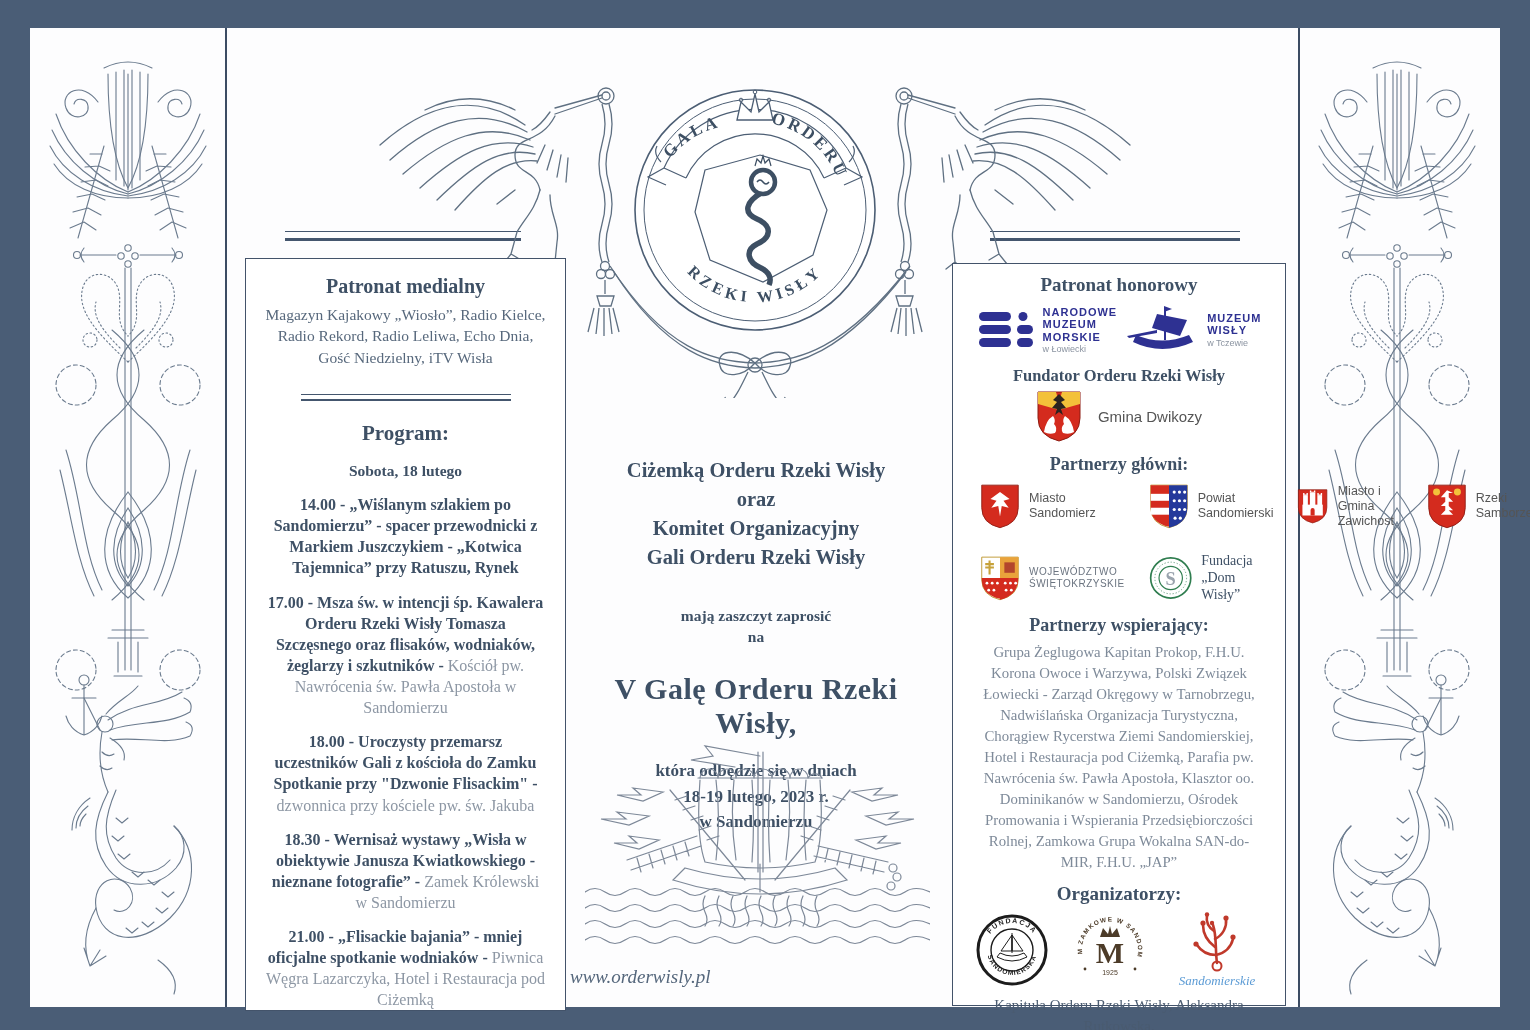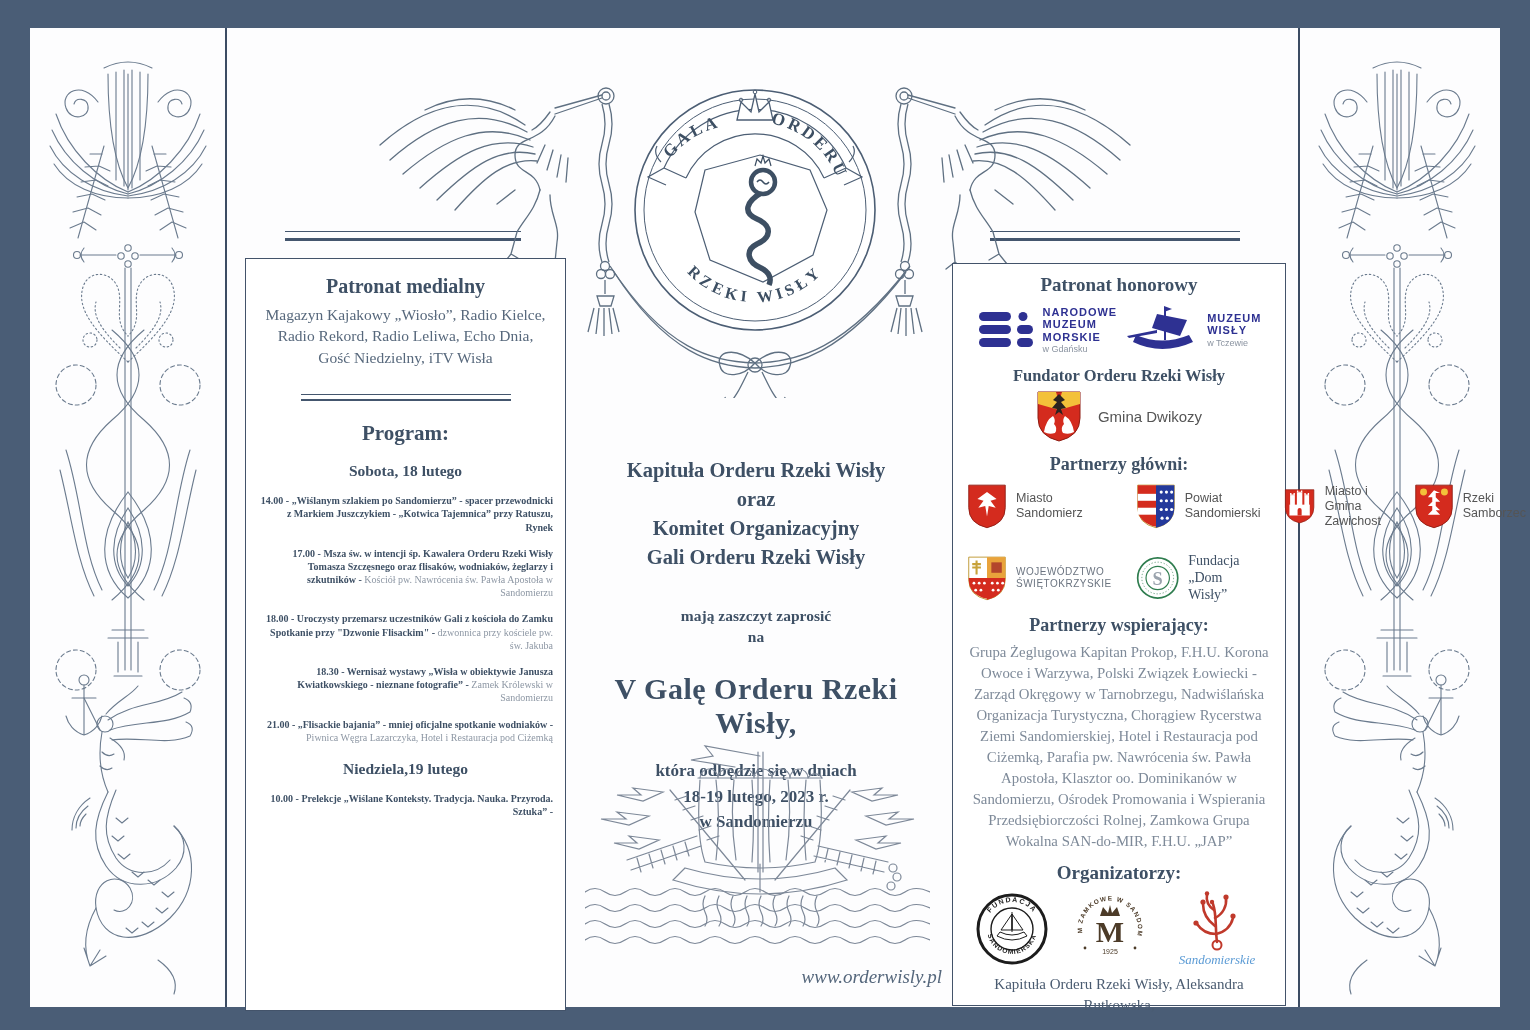--- a/index.html
+++ b/index.html
@@ -11,31 +11,31 @@
   .flip{transform:scaleX(-1);}
   .double-rule{position:absolute;height:6px;border-top:1px solid #44566e;border-bottom:3px solid #44566e;}
   .panel{position:absolute;border:1px solid #43536a;background:#fff;box-sizing:border-box;text-align:center;}
   
   .left-panel{left:215px;top:230px;width:321px;height:753px;padding:16px 12px 8px;}
   .media-title{font-size:20px;font-weight:bold;color:#3e5065;margin-bottom:6px;}
   .media-line{font-size:15.5px;color:#57687c;line-height:1.38;}
   .inner-rule{width:210px;margin:26px auto 20px;height:4px;border-top:1px solid #44566e;border-bottom:2px solid #44566e;}
   .program-title{font-size:21px;font-weight:bold;color:#3e5065;margin-bottom:16px;}
   .day-header{font-size:15.5px;font-weight:bold;color:#3e5065;margin:16px 0 14px;}
-  .prog-item{font-size:10px;line-height:1.32;color:#3e5065;font-weight:bold;margin:13px 0;text-align:right;}
+  .prog-item{font-size:16px;line-height:1.32;color:#3e5065;font-weight:bold;margin:13px 8px;}
   .prog-item .venue{color:#8d97a4;font-weight:normal;}
   
   .center-text{position:absolute;left:540px;top:428px;width:372px;text-align:center;color:#3e5065;}
   .inviter{font-size:20.5px;font-weight:bold;line-height:1.42;}
   .invite-small{margin-top:34px;font-size:15.5px;font-weight:bold;line-height:1.35;}
   .event-title{margin-top:24px;font-size:30px;font-weight:bold;letter-spacing:.5px;}
   .date-block{margin-top:18px;font-size:17px;font-weight:bold;line-height:1.5;}
-  .website{position:absolute;left:540px;top:938px;width:372px;text-align:right;font-style:italic;font-size:19px;color:#55677c;}
+  .website{position:absolute;left:540px;top:938px;width:372px;text-align:left;font-style:italic;font-size:19px;color:#55677c;}
   
-  .right-panel{left:922px;top:235px;width:334px;height:743px;padding:10px 8px 6px;display:flex;flex-direction:column;}
+  .right-panel{left:922px;top:235px;width:334px;height:743px;padding:10px 21px 6px;display:flex;flex-direction:column;}
   .rp-title{font-size:19px;font-weight:bold;color:#3e5065;}
   .honor-row{display:flex;align-items:center;justify-content:center;gap:8px;margin:8px 0 2px;}
   .logo-text{font-family:"Liberation Sans",sans-serif;text-align:left;line-height:1.12;}
   .logo-text .ln{font-size:11px;font-weight:bold;color:#2e3192;letter-spacing:1px;}
   .logo-text .sub{font-size:9px;color:#8b94a1;margin-top:1px;}
   .founder-title{font-size:16.5px;font-weight:bold;color:#3e5065;margin-top:8px;}
   .founder-row{display:flex;align-items:center;justify-content:center;gap:16px;margin:4px 0 2px;}
   .founder-name{font-family:"Liberation Sans",sans-serif;font-size:15px;color:#555;}
   .partners-title{font-size:18px;font-weight:bold;color:#3e5065;margin:10px 0 8px;}
   .partner-grid{display:grid;grid-template-columns:1fr 1fr 1fr 1fr;row-gap:10px;column-gap:4px;padding:0 6px;gap:24px;}
@@ -292,21 +292,21 @@
       <div class="prog-item"><span class="main">18.00 - Uroczysty przemarsz uczestników Gali z kościoła do Zamku Spotkanie przy "Dzwonie Flisackim" - </span><span class="venue">dzwonnica przy kościele pw. św. Jakuba</span></div>
       <div class="prog-item"><span class="main">18.30 - Wernisaż wystawy „Wisła w obiektywie Janusza Kwiatkowskiego - nieznane fotografie” - </span><span class="venue">Zamek Królewski w Sandomierzu</span></div>
       <div class="prog-item"><span class="main">21.00 - „Flisackie bajania” - mniej oficjalne spotkanie wodniaków - </span><span class="venue">Piwnica Węgra Lazarczyka, Hotel i Restauracja pod Ciżemką</span></div>
       <div class="day-header">Niedziela,19 lutego</div>
       <div class="prog-item"><span class="main">10.00 - Prelekcje „Wiślane Konteksty. Tradycja. Nauka. Przyroda. Sztuka” - </span></div>
 
     </div>
 
     <div class="center-text">
       <div class="inviter">
-        <div>Kapituła Orderu Rzeki Wisły</div>
+        <div>Ciżemką Orderu Rzeki Wisły</div>
         <div>oraz</div>
         <div>Komitet Organizacyjny</div>
         <div>Gali Orderu Rzeki Wisły</div>
       </div>
       <div class="invite-small">
         <div>mają zaszczyt zaprosić</div>
         <div>na</div>
       </div>
       <div class="event-title">V Galę Orderu Rzeki Wisły,</div>
       <div class="date-block">
@@ -354,21 +354,21 @@
             <rect x="2" y="16" width="32" height="9" rx="4.5"></rect>
               <rect x="40" y="16" width="16" height="9" rx="4.5"></rect>
             <rect x="2" y="29" width="32" height="9" rx="4.5"></rect>
               <rect x="40" y="29" width="16" height="9" rx="4.5"></rect>
           </g>
         </svg>
         <div class="logo-text">
           <div class="ln">NARODOWE</div>
           <div class="ln">MUZEUM</div>
           <div class="ln">MORSKIE</div>
-          <div class="sub">w Gdańsku</div>
+          <div class="sub">w Łowiecki</div>
         </div>
         <svg width="74" height="52" viewBox="0 0 74 52">
           <g fill="#2e3192">
             <path d="M8,38 Q37,52 68,38 L64,31 Q37,42 11,31 Z"></path>
             <path d="M32,10 L62,16 L55,32 L27,24 Z"></path>
             <rect x="39" y="4" width="2" height="32"></rect>
             <path d="M2,32 L32,26 L32,29 L4,34 Z"></path>
             <path d="M39,2 l8,3 -8,3 Z"></path>
           </g>
         </svg>

